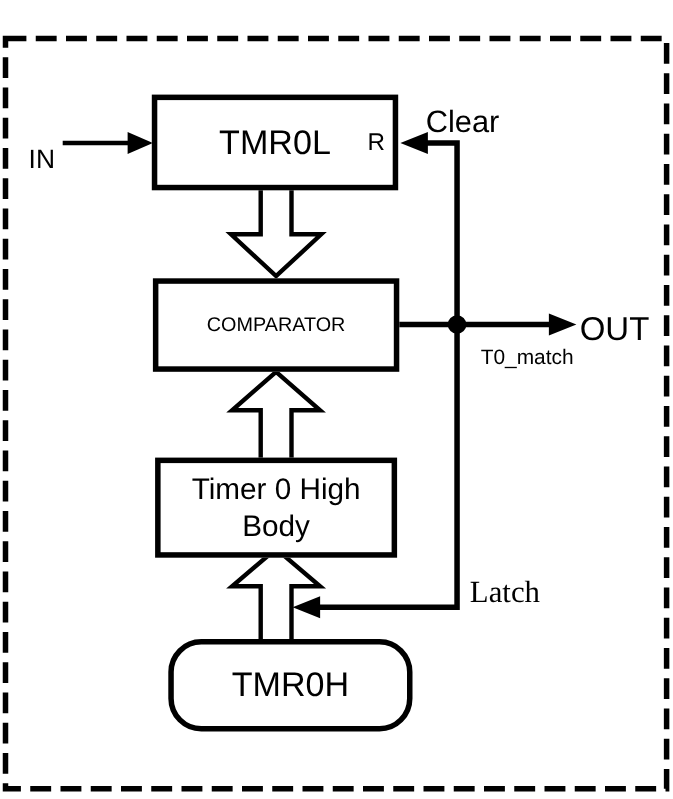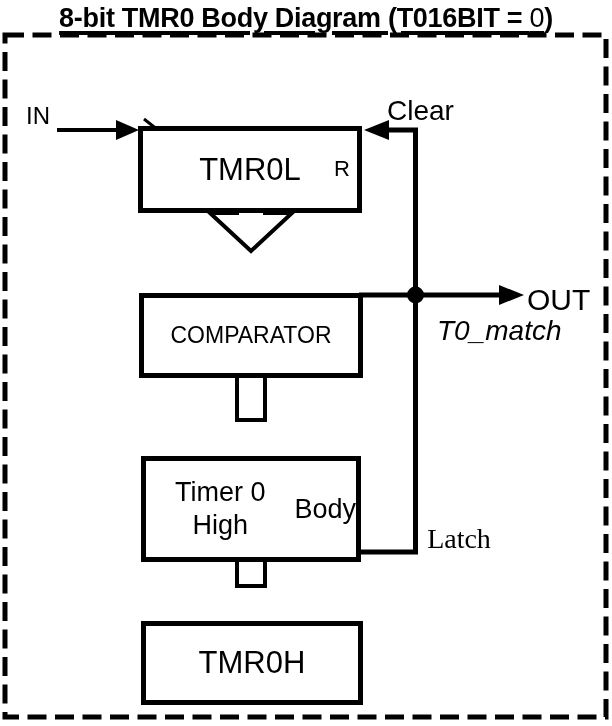--- a/index.html
+++ b/index.html
@@ -24,44 +24,42 @@
   }
   .title .norm{font-weight:400;}
   .overlay{position:absolute;left:0;top:0;z-index:1;}
   .box{
     position:absolute;
     box-sizing:border-box;
     border:5px solid #000;
     background:#ffffff;
     display:flex;align-items:center;justify-content:center;
     z-index:2;
-    margin-top:40px;
   }
   .box-tmr0l{left:138px;top:86px;width:224px;height:87px;font-size:31px;}
-  .box-comparator{left:139px;top:253px;width:224px;height:85px;font-size:23px;}
-  .box-t0hb{left:141px;top:416px;width:220px;height:106px;font-size:27px;line-height:1.22;text-align:center;flex-direction:row;}
-  .box-tmr0h{left:141px;top:581px;width:222px;height:84px;font-size:31px;}
+  .box-comparator{left:139px;top:253px;width:224px;height:85px;font-size:18px;}
+  .box-t0hb{left:141px;top:416px;width:220px;height:91px;font-size:27px;line-height:1.22;text-align:center;flex-direction:column;}
+  .box-tmr0h{left:153px;top:581px;width:222px;height:84px;font-size:31px;border-radius:30px;}
   .rpin{
     position:absolute;right:7px;top:50%;
     transform:translateY(-54%);
     font-size:22px;
   }
   .lbl{position:absolute;z-index:3;line-height:1.05;white-space:nowrap;}
-  .lbl-in{left:26px;top:103px;font-size:24px;}
+  .lbl-in{left:26px;top:133px;font-size:24px;}
   .lbl-clear{left:387px;top:96px;font-size:28px;}
   .lbl-out{left:527px;top:284px;font-size:30px;}
-  .lbl-t0match{left:437px;top:316px;font-size:28px;font-style:italic;}
+  .lbl-t0match{left:437px;top:316px;font-size:19px;}
   .lbl-latch{left:417px;top:521px;width:84px;font-size:28px;line-height:1.3;text-align:center;font-family:Liberation Serif, serif;}
 </style>
 </head>
 <body>
 
 <div class="stage">
 
-  <div class="title"><span>8-bit TMR0 Body Diagram (T016BIT = </span><span class="norm">0</span><span>)</span></div>
 
   <svg class="overlay" width="612" height="726" viewBox="0 0 612 726">
 
     <rect x="5" y="35" width="601" height="682" fill="none" stroke="#000" stroke-width="5" stroke-dasharray="19 8.5"></rect>
 
     <line x1="57" y1="130" x2="121" y2="130" stroke="#000" stroke-width="4"></line>
     <polygon points="139,130 116,120 116,140" fill="#000"></polygon>
 
     <polyline points="386,130 415.5,130 415.5,552 289,552" fill="none" stroke="#000" stroke-width="5" stroke-linejoin="miter"></polyline>
     <polygon points="364,130 389,120 389,140" fill="#000"></polygon>

